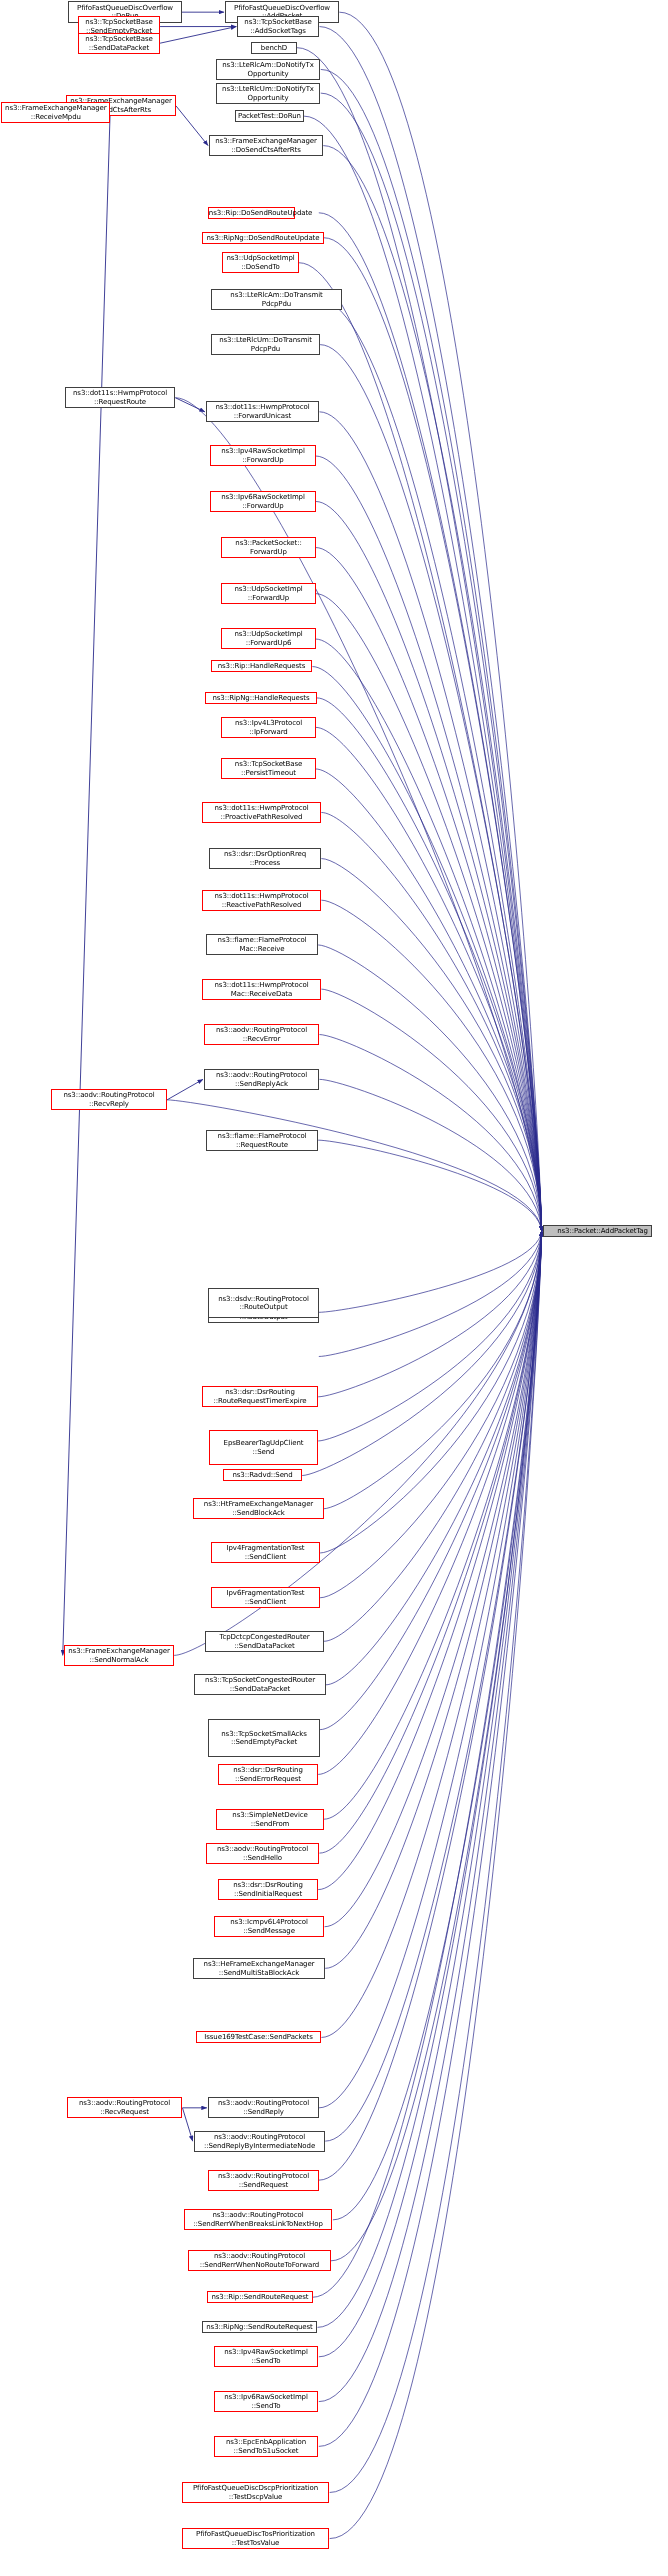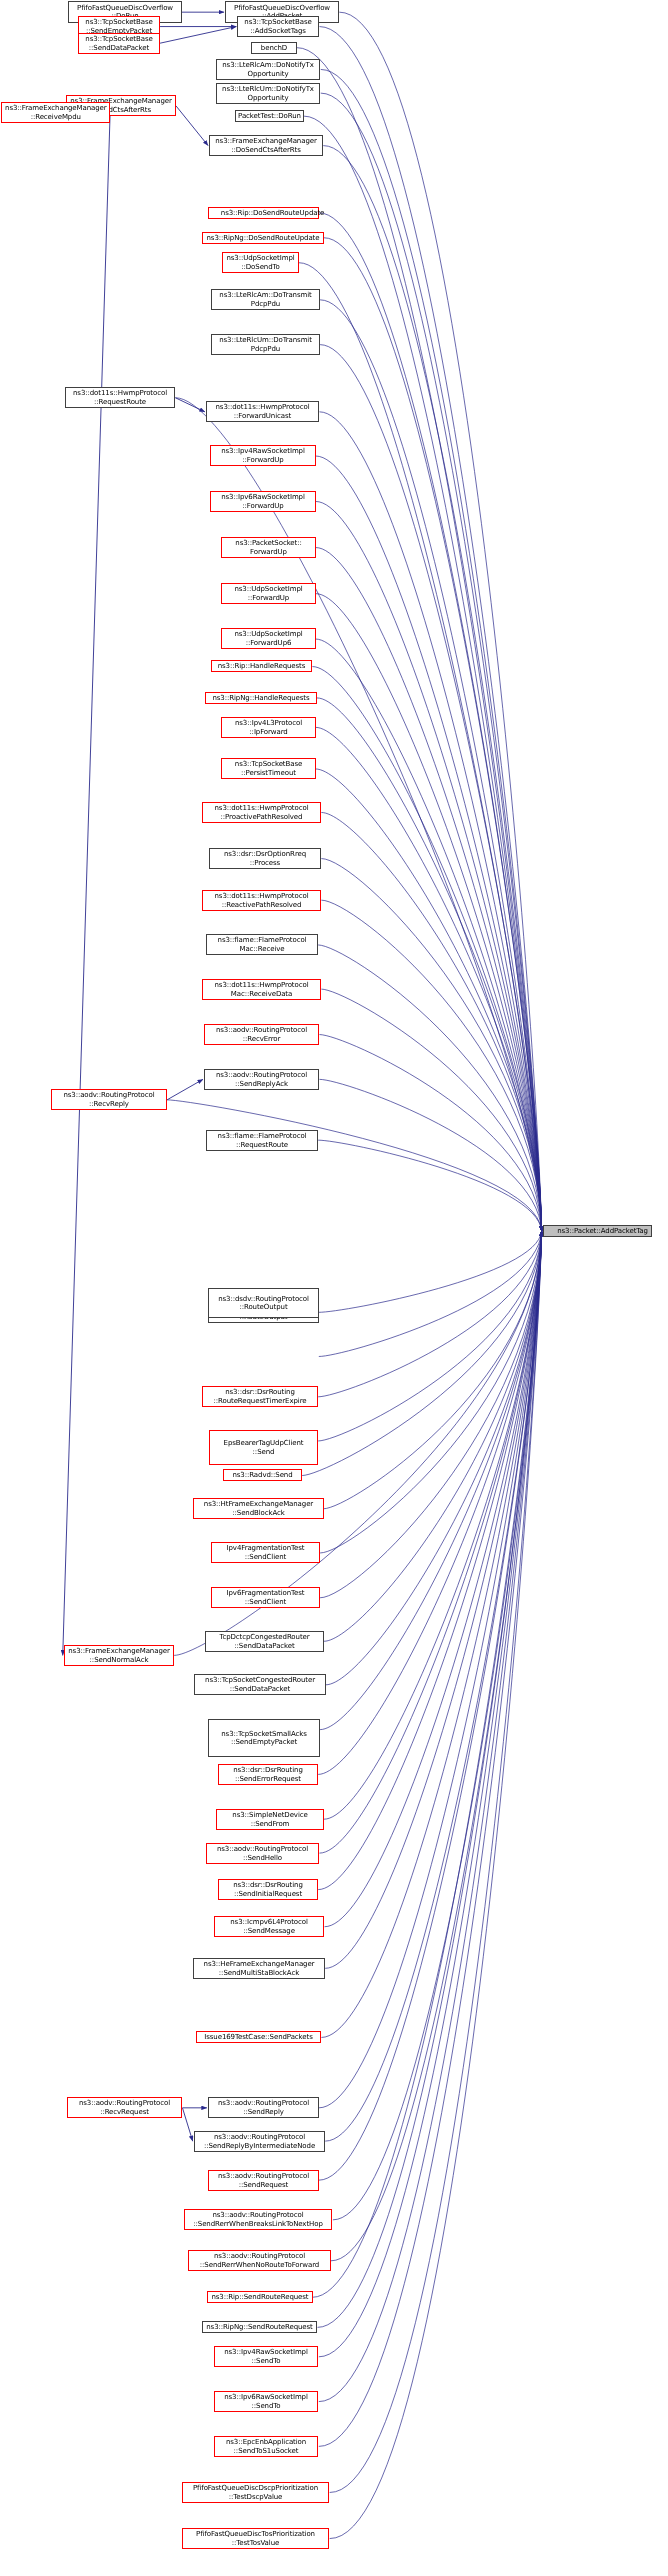--- a/index.html
+++ b/index.html
@@ -127,25 +127,25 @@
 Opportunity</div>
       <div class="node" style="left: 216px; top: 83px; width: 104px; height: 21px;">ns3::LteRlcUm::DoNotifyTx
 Opportunity</div>
       <div class="node" style="left: 235px; top: 110px; width: 69px; height: 12px;">PacketTest::DoRun</div>
       <div class="node red" style="left: 66px; top: 95px; width: 110px; height: 21px;">ns3::FrameExchangeManager
 ::SendCtsAfterRts</div>
       <div class="node" style="left: 209px; top: 135px; width: 114px; height: 21px;">ns3::FrameExchangeManager
 ::DoSendCtsAfterRts</div>
       <div class="node red" style="left: 1.3px; top: 102px; width: 109px; height: 21px;">ns3::FrameExchangeManager
 ::ReceiveMpdu</div>
-      <div class="node red" style="left: 208px; top: 207px; width: 111px; height: 12px; padding-left: 20px;">ns3::Rip::DoSendRouteUpdate</div>
+      <div class="node red" style="left: 208px; top: 207px; width: 87px; height: 12px; padding-left: 20px;">ns3::Rip::DoSendRouteUpdate</div>
       <div class="node red" style="left: 202px; top: 232px; width: 122px; height: 12px;">ns3::RipNg::DoSendRouteUpdate</div>
       <div class="node red" style="left: 222px; top: 252px; width: 77px; height: 21px;">ns3::UdpSocketImpl
 ::DoSendTo</div>
-      <div class="node" style="left: 211px; top: 289px; width: 109px; height: 21px;">ns3::LteRlcAm::DoTransmit
+      <div class="node" style="left: 211px; top: 289px; width: 131px; height: 21px;">ns3::LteRlcAm::DoTransmit
 PdcpPdu</div>
       <div class="node" style="left: 211px; top: 334px; width: 109px; height: 21px;">ns3::LteRlcUm::DoTransmit
 PdcpPdu</div>
       <div class="node" style="left: 65px; top: 387px; width: 110px; height: 21px;">ns3::dot11s::HwmpProtocol
 ::RequestRoute</div>
       <div class="node" style="left: 206px; top: 401px; width: 113px; height: 21px;">ns3::dot11s::HwmpProtocol
 ::ForwardUnicast</div>
       <div class="node red" style="left: 210px; top: 445px; width: 106px; height: 21px;">ns3::Ipv4RawSocketImpl
 ::ForwardUp</div>
       <div class="node red" style="left: 210px; top: 491px; width: 106px; height: 21px;">ns3::Ipv6RawSocketImpl

